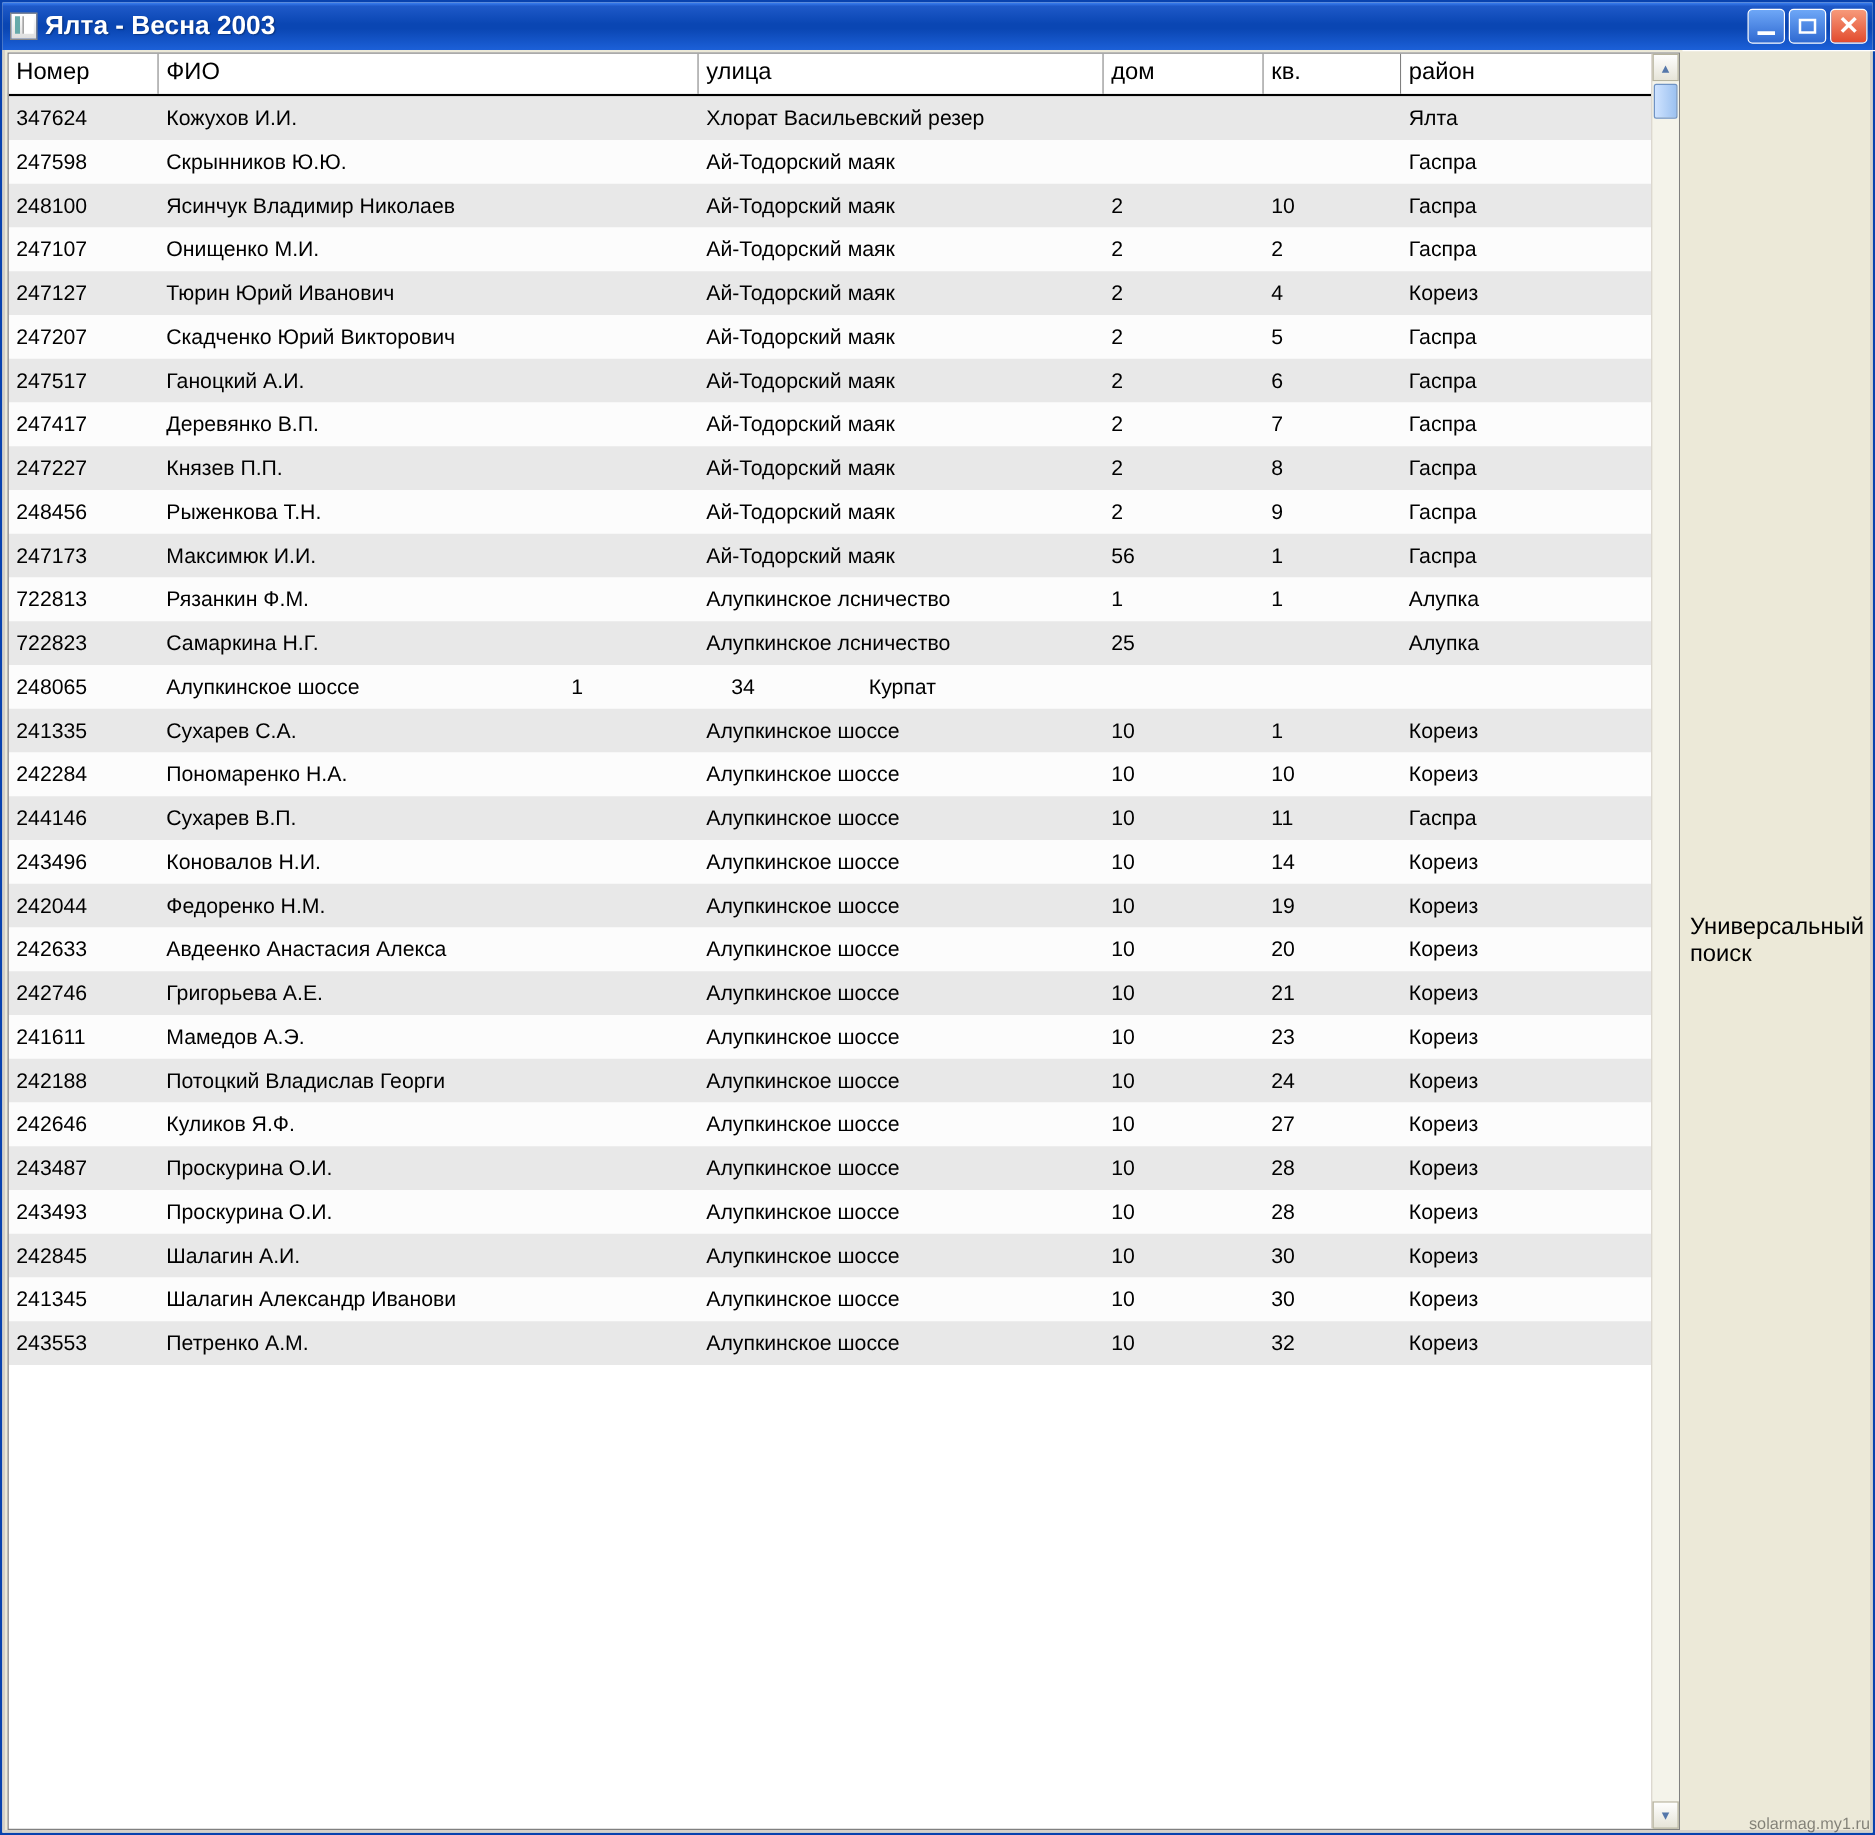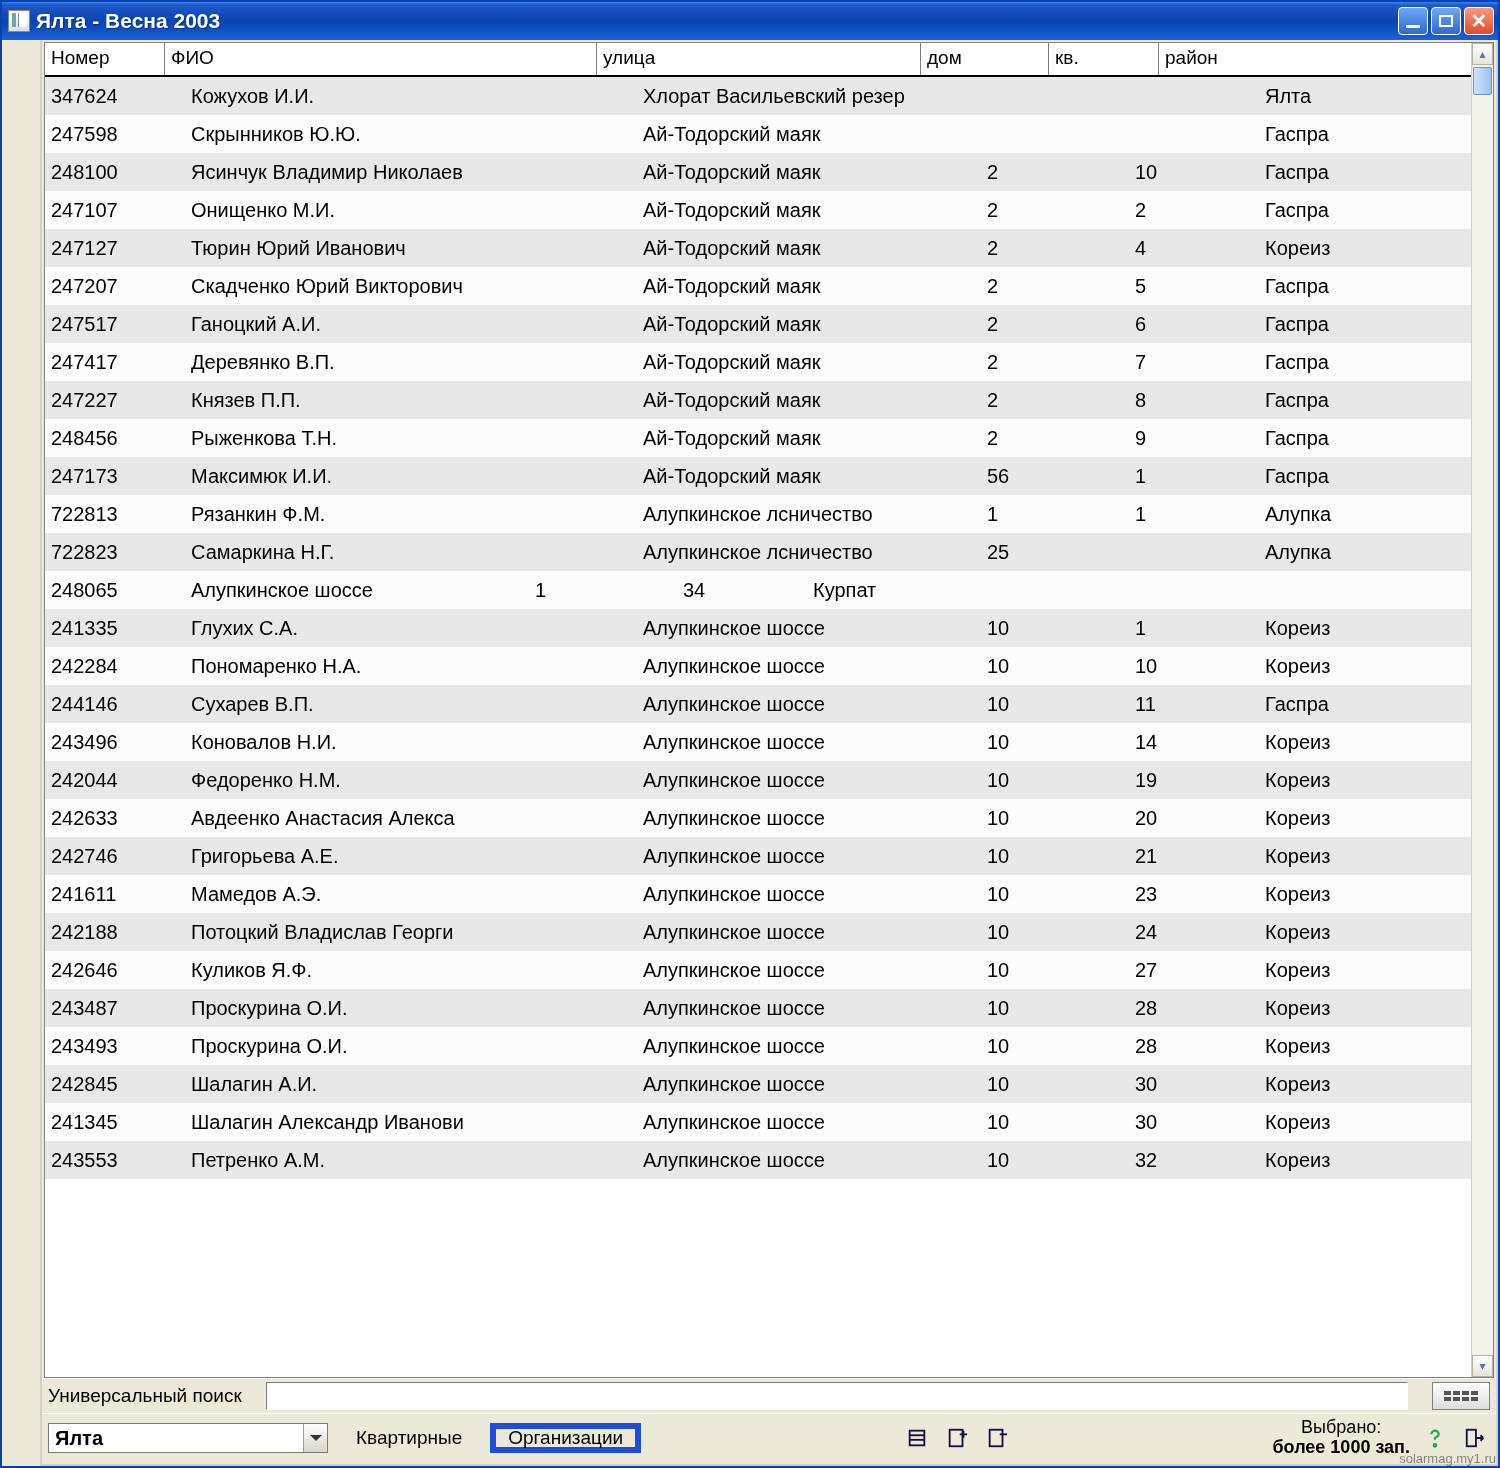--- a/index.html
+++ b/index.html
@@ -65,25 +65,24 @@
   .win-btn.close {
     background: linear-gradient(to bottom,#f79a7a,#e24b2e);
   }
   .win-btn.min span{ display:block;width:14px;height:3px;background:#fff;margin-top:10px;}
   .win-btn.max span{ display:block;width:14px;height:12px;border:2px solid #fff;}
   .win-btn.close span{ font-size:20px;line-height:1;}
   
   .client {
     flex:1;
     display:flex;
-    flex-direction: column;
+    flex-direction: row;
     border: 2px solid #d4d0c8;
     border-top: none;
     background:#ece9d8;
-    margin-left:38px;
   }
   .grid-wrap {
     flex:1;
     display:flex;
     margin: 2px 2px 0 2px;
     border: 1px solid #808080;
     background:#fff;
     min-height:0;
   }
   .grid {
@@ -112,23 +111,22 @@
   .col-street { width: 324px; }
   .col-house { width: 128px; }
   .col-apt { width: 110px; }
   .col-area { width: 200px; }
   .rows {
     flex:1;
     overflow:hidden;
   }
   .row {
     display:flex;
-    font-size: 20px;
+    font-size: 17px;
     line-height: 1;
-    gap: 20px;
   }
   .row .cell {
     padding: 9px 6px 9px 6px;
     white-space: nowrap;
     overflow: hidden;
   }
   .row:nth-child(odd){ background:#e8e8e8; }
   .row:nth-child(even){ background:#fcfcfc; }
   
   .vscroll {
@@ -372,21 +370,21 @@
             </div>
             <div class="row">
               <div class="cell col-num">248065</div>
               <div class="cell col-street">Алупкинское шоссе</div>
               <div class="cell col-house">1</div>
               <div class="cell col-apt">34</div>
               <div class="cell col-area">Курпат</div>
             </div>
             <div class="row">
               <div class="cell col-num">241335</div>
-              <div class="cell col-fio">Глухих С.А.</div>
+              <div class="cell col-fio">Сухарев С.А.</div>
               <div class="cell col-street">Алупкинское шоссе</div>
               <div class="cell col-house">10</div>
               <div class="cell col-apt">1</div>
               <div class="cell col-area">Кореиз</div>
             </div>
             <div class="row">
               <div class="cell col-num">242284</div>
               <div class="cell col-fio">Пономаренко Н.А.</div>
               <div class="cell col-street">Алупкинское шоссе</div>
               <div class="cell col-house">10</div>

